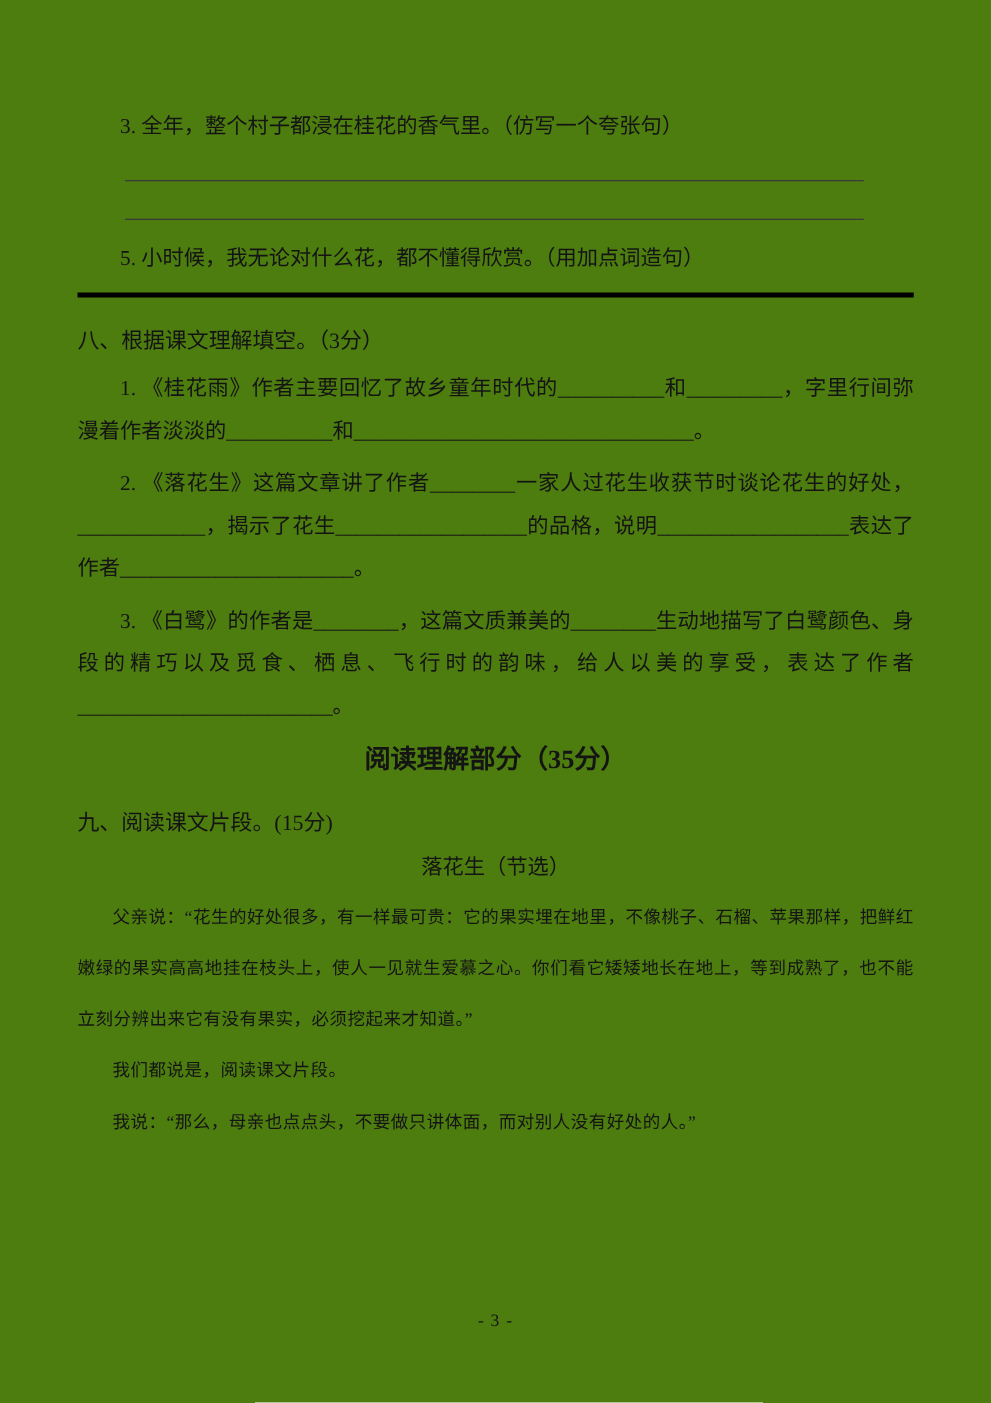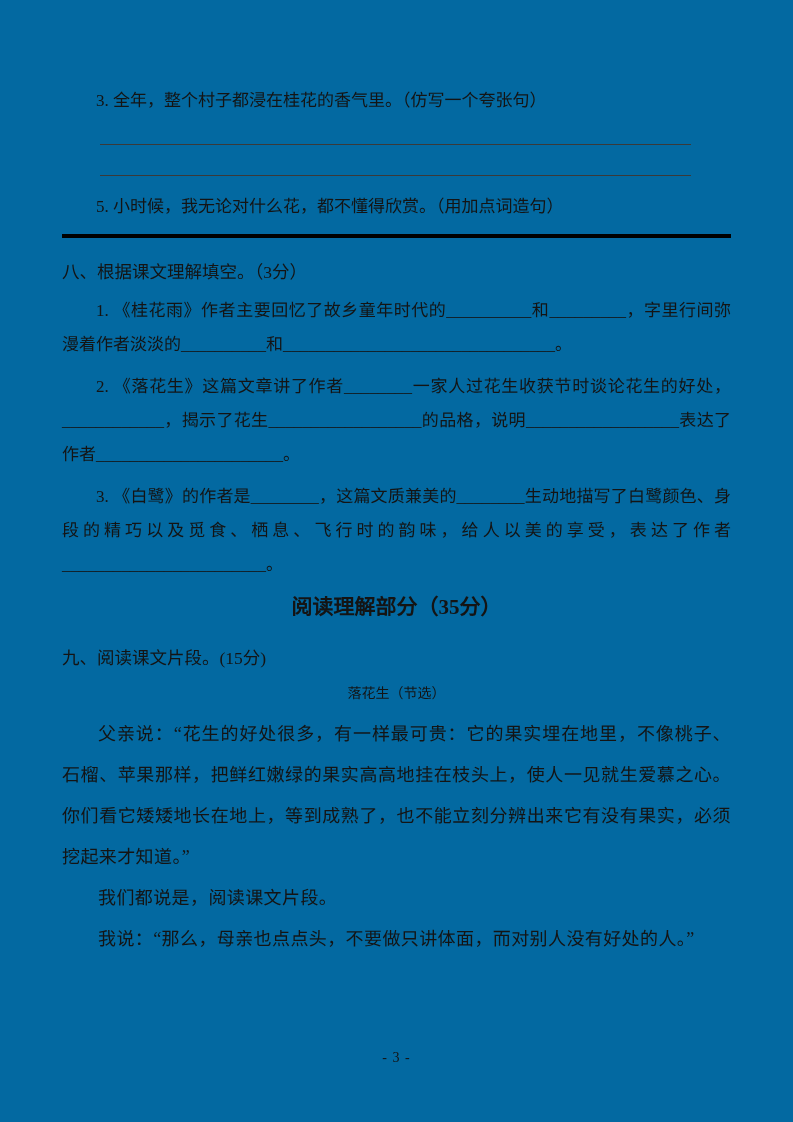--- a/index.html
+++ b/index.html
@@ -5,21 +5,21 @@
   html, body {
     margin: 0;
     padding: 0;
     background: #ffffff;
   }
   .page {
     position: relative;
     width: 793px;
     height: 1122px;
     margin: 0 auto;
-    background: #0369a1;
+    background: #4d7c0f;
     box-sizing: border-box;
     padding: 88px 62px 0 62px;
     font-family: "Liberation Serif", "DejaVu Serif", serif;
     color: #141414;
     overflow: hidden;
   }
   .q-item {
     font-size: 17px;
     line-height: 26px;
     text-indent: 2em;
@@ -55,26 +55,26 @@
     font-size: 21px;
     font-weight: bold;
     line-height: 30px;
     margin-top: 10px;
   }
   .sec-title.nine {
     margin-top: 22px;
   }
   .passage-title {
     text-align: center;
-    font-size: 14px;
+    font-size: 17px;
     line-height: 28px;
     margin-top: 8px;
   }
   .passage-para {
-    font-size: 18px;
+    font-size: 14px;
     line-height: 41px;
     letter-spacing: 0.4px;
     text-indent: 2em;
     text-align: justify;
     margin: 0;
   }
   .passage-para.first {
     margin-top: 6px;
   }
   .page-footer {

